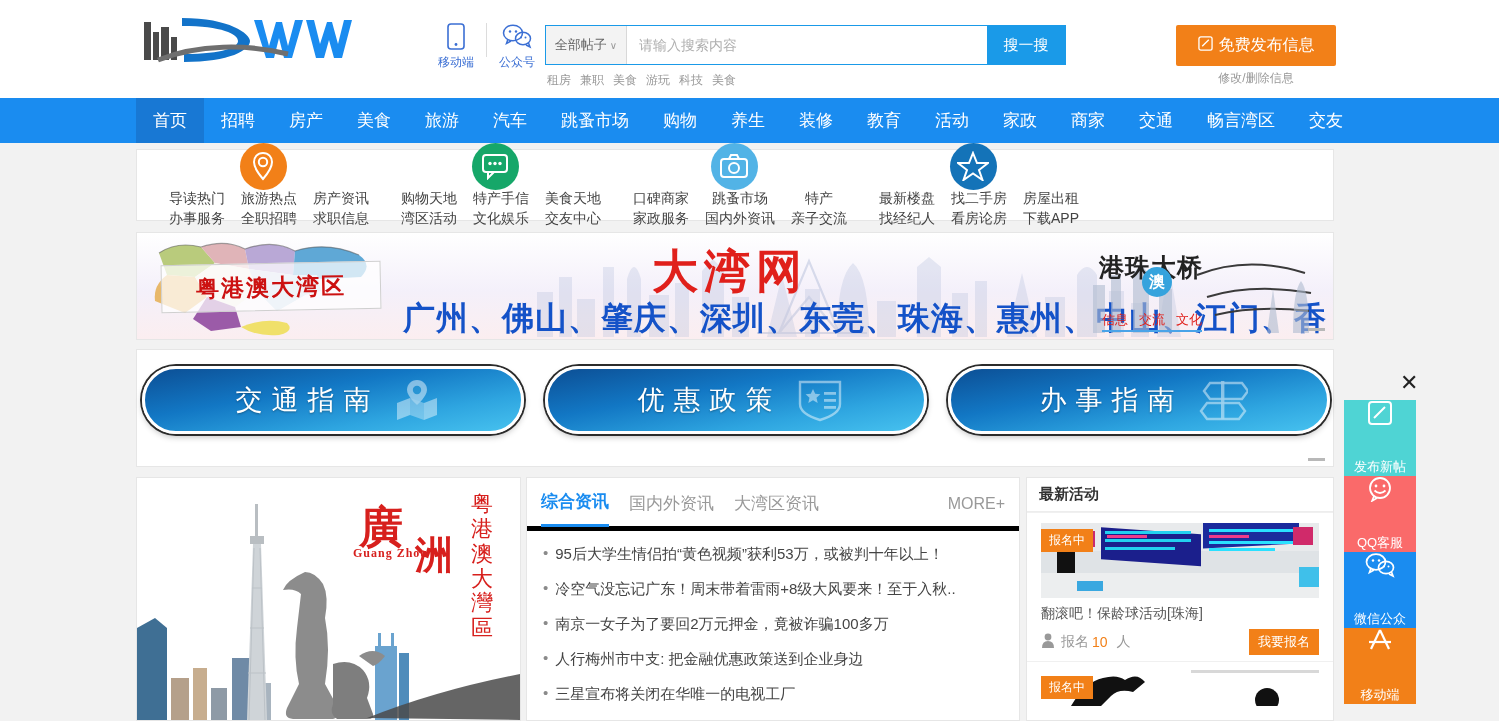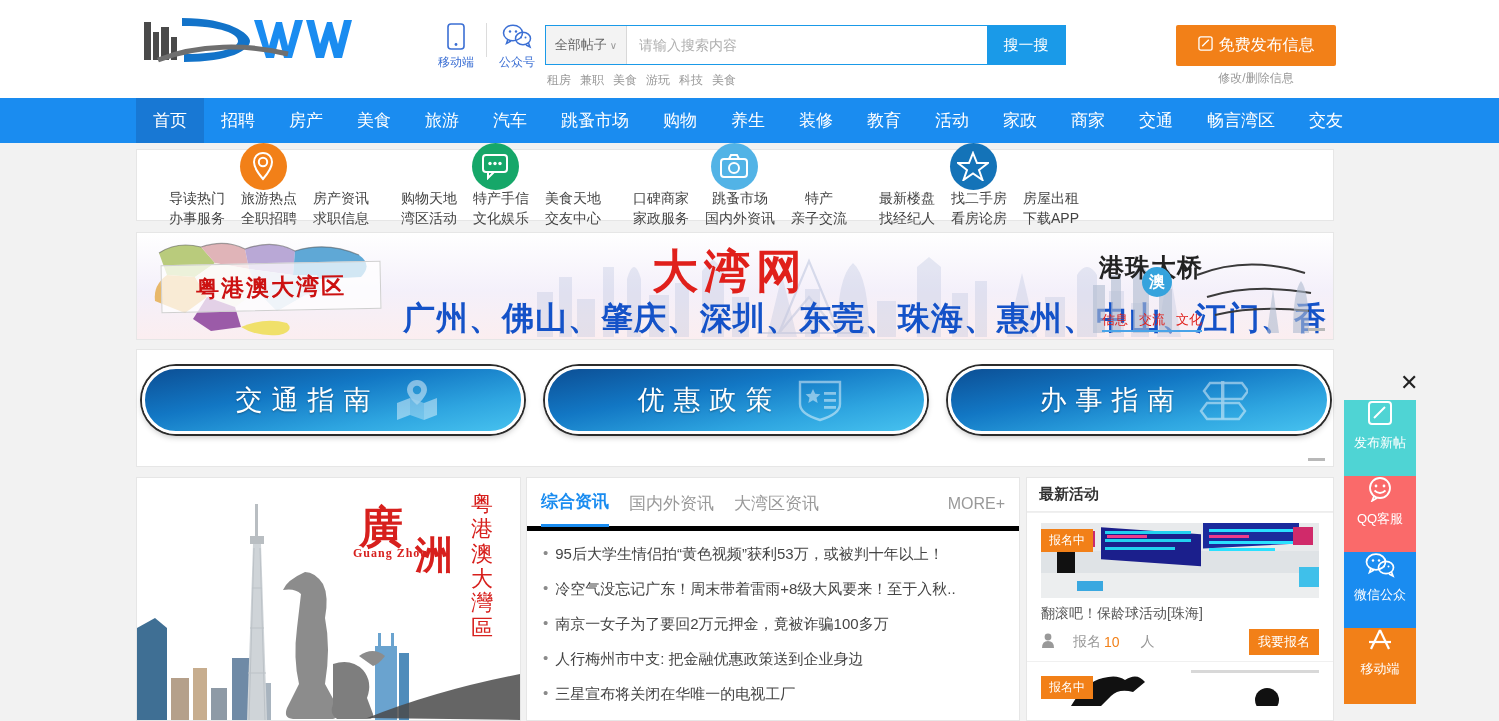--- a/index.html
+++ b/index.html
@@ -112,29 +112,29 @@
   .acts{position:absolute;left:1026px;top:477px;width:308px;height:244px;background:#fff;border:1px solid #e6e6e6;
         box-sizing:border-box;overflow:hidden;}
   .actshead{height:33px;display:flex;align-items:center;padding:0 12px;font-size:15px;font-weight:bold;color:#333;
             border-bottom:1px solid #ededed;}
   .card{padding:10px 14px 0 14px;border-top:1px solid #f0f0f0;}
   .card:first-of-type{border-top:0;}
   .thumb{position:relative;width:278px;height:75px;overflow:hidden;background:#ef4444;}
   .badge{position:absolute;left:0;top:6px;background:#f28018;color:#fff;font-size:12px;padding:3px 8px;z-index:3;}
   .ctitle{font-size:14px;color:#555;margin-top:7px;white-space:nowrap;overflow:hidden;text-overflow:ellipsis;cursor:pointer;}
   .crow{display:flex;align-items:center;margin-top:6px;}
-  .crow .ulbl{font-size:14px;color:#999;margin-left:18px;}
+  .crow .ulbl{font-size:14px;color:#999;margin-left:6px;}
   .crow .unum{font-size:14px;color:#f28018;margin:0 3px;}
   .joinbtn{margin-left:auto;background:#f28018;color:#fff;font-size:13px;padding:4px 9px;cursor:pointer;}
 
   
   .floatw{position:absolute;left:1344px;top:370px;width:72px;}
   .fclose{position:absolute;left:56px;top:2px;font-size:22px;color:#222;cursor:pointer;line-height:1;}
   .fitems{position:absolute;left:0;top:30px;width:72px;}
-  .fitem{width:72px;height:76px;display:flex;flex-direction:column;align-items:center;justify-content:flex-start;
+  .fitem{width:72px;height:76px;display:flex;flex-direction:column;align-items:center;justify-content:space-between;
          color:#fff;font-size:13px;cursor:pointer;gap:5px;}
   .fitem .fl{letter-spacing:0px;}
 
   .sr{position:absolute;width:0;height:0;overflow:hidden;}
 </style>
 </head>
 <body>
 
 <div class="page">
 

